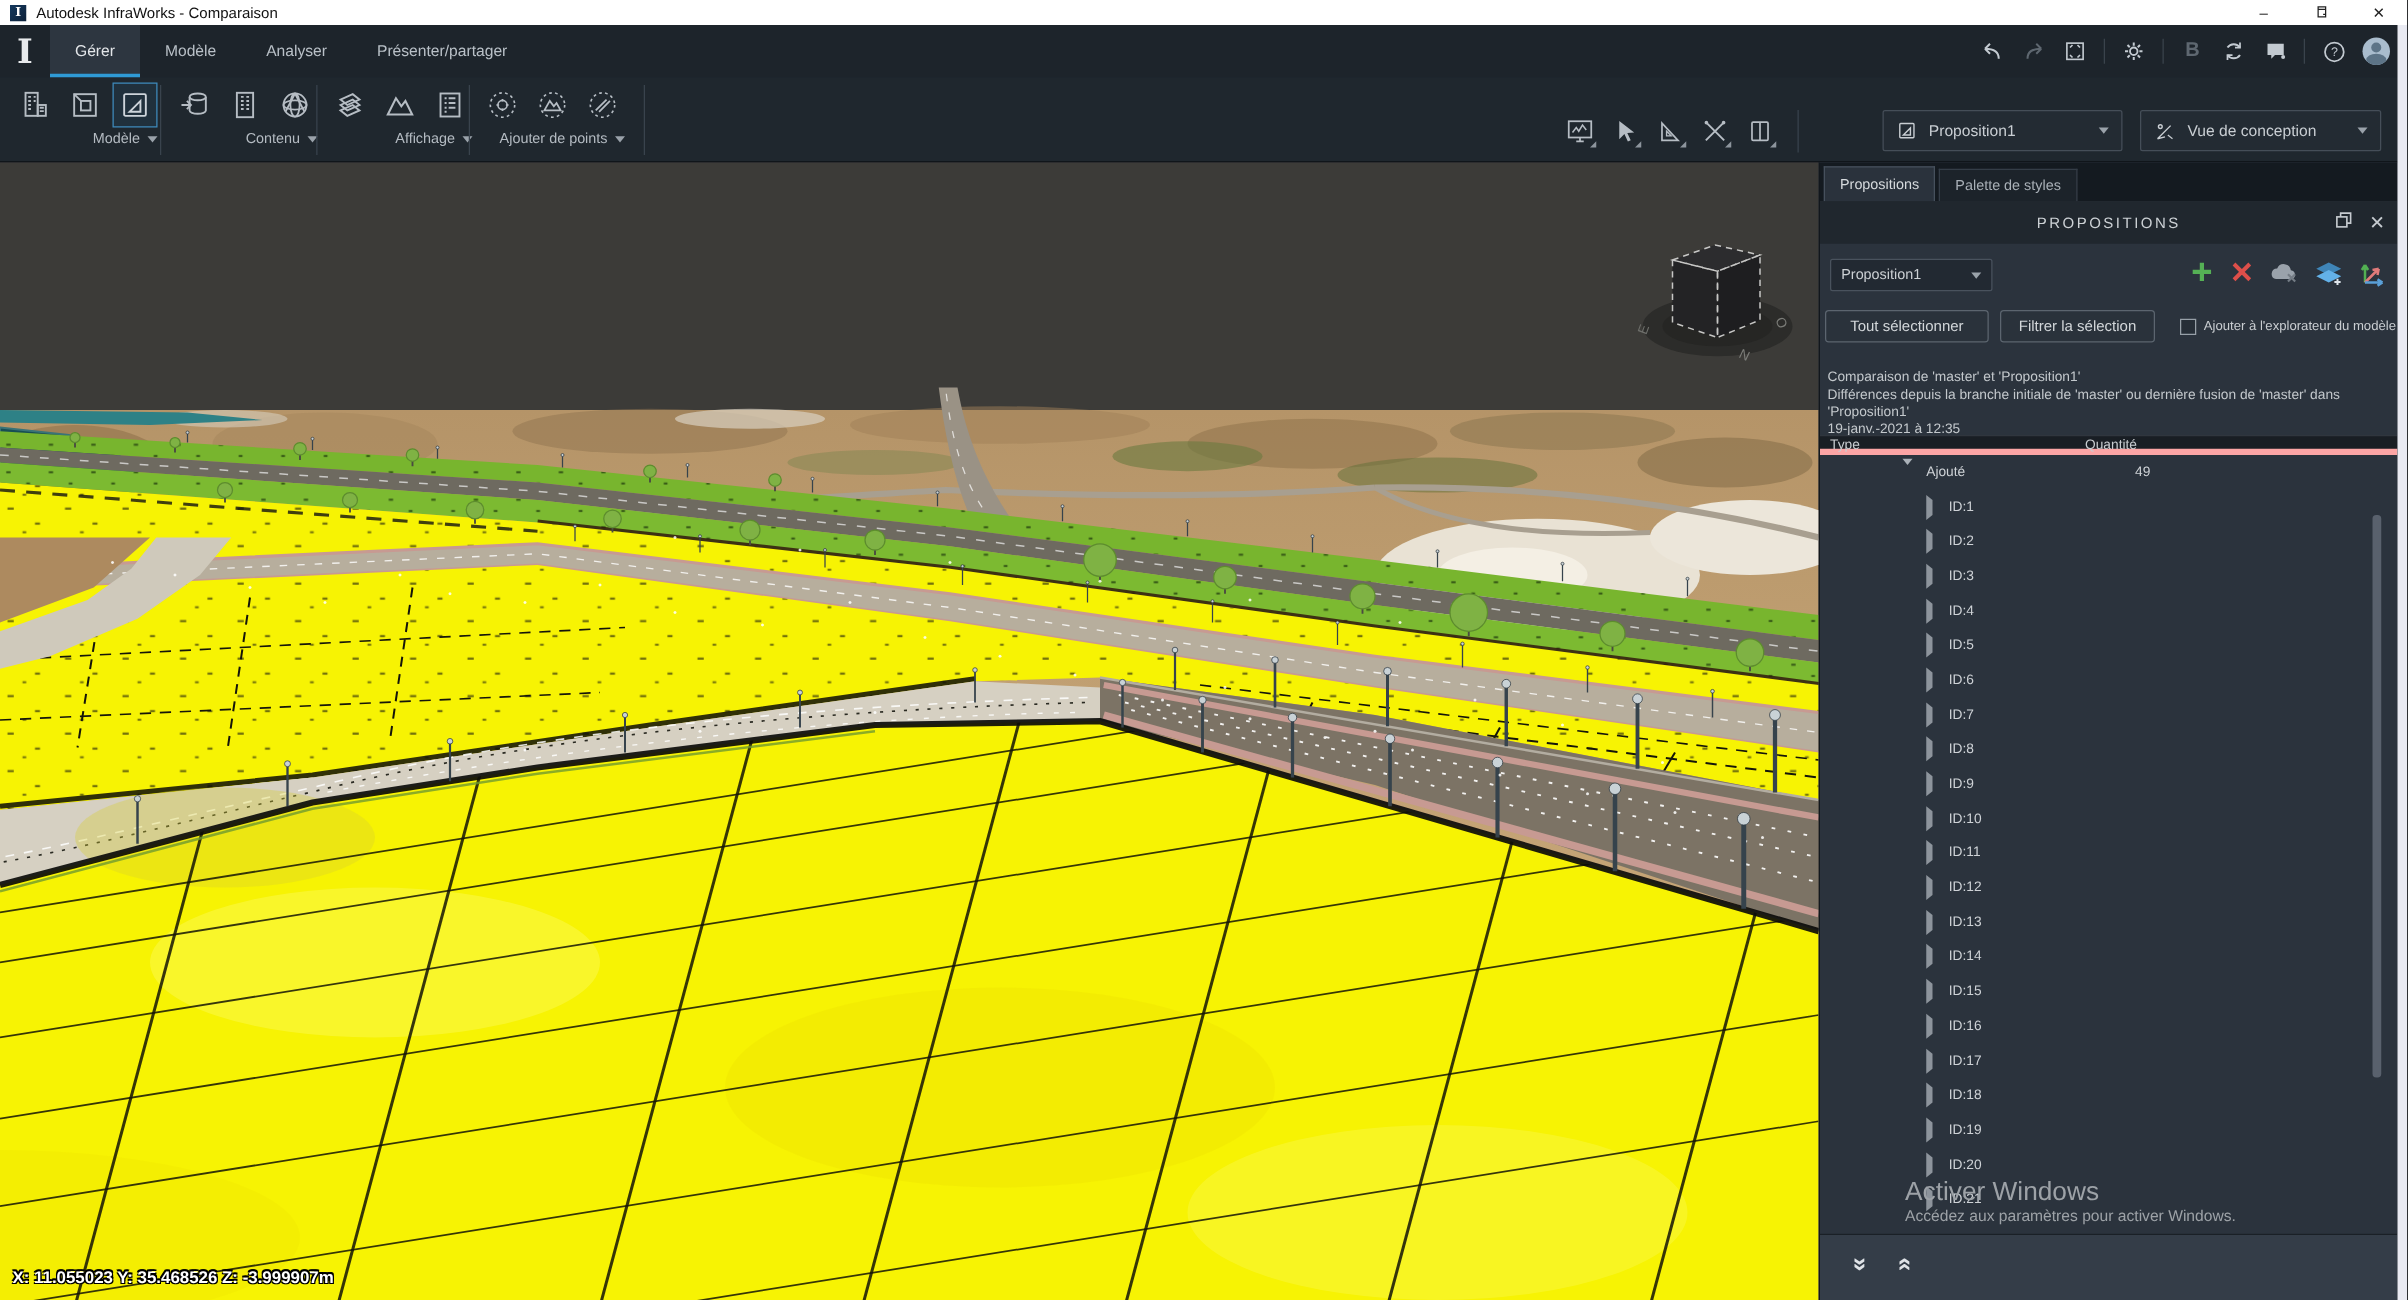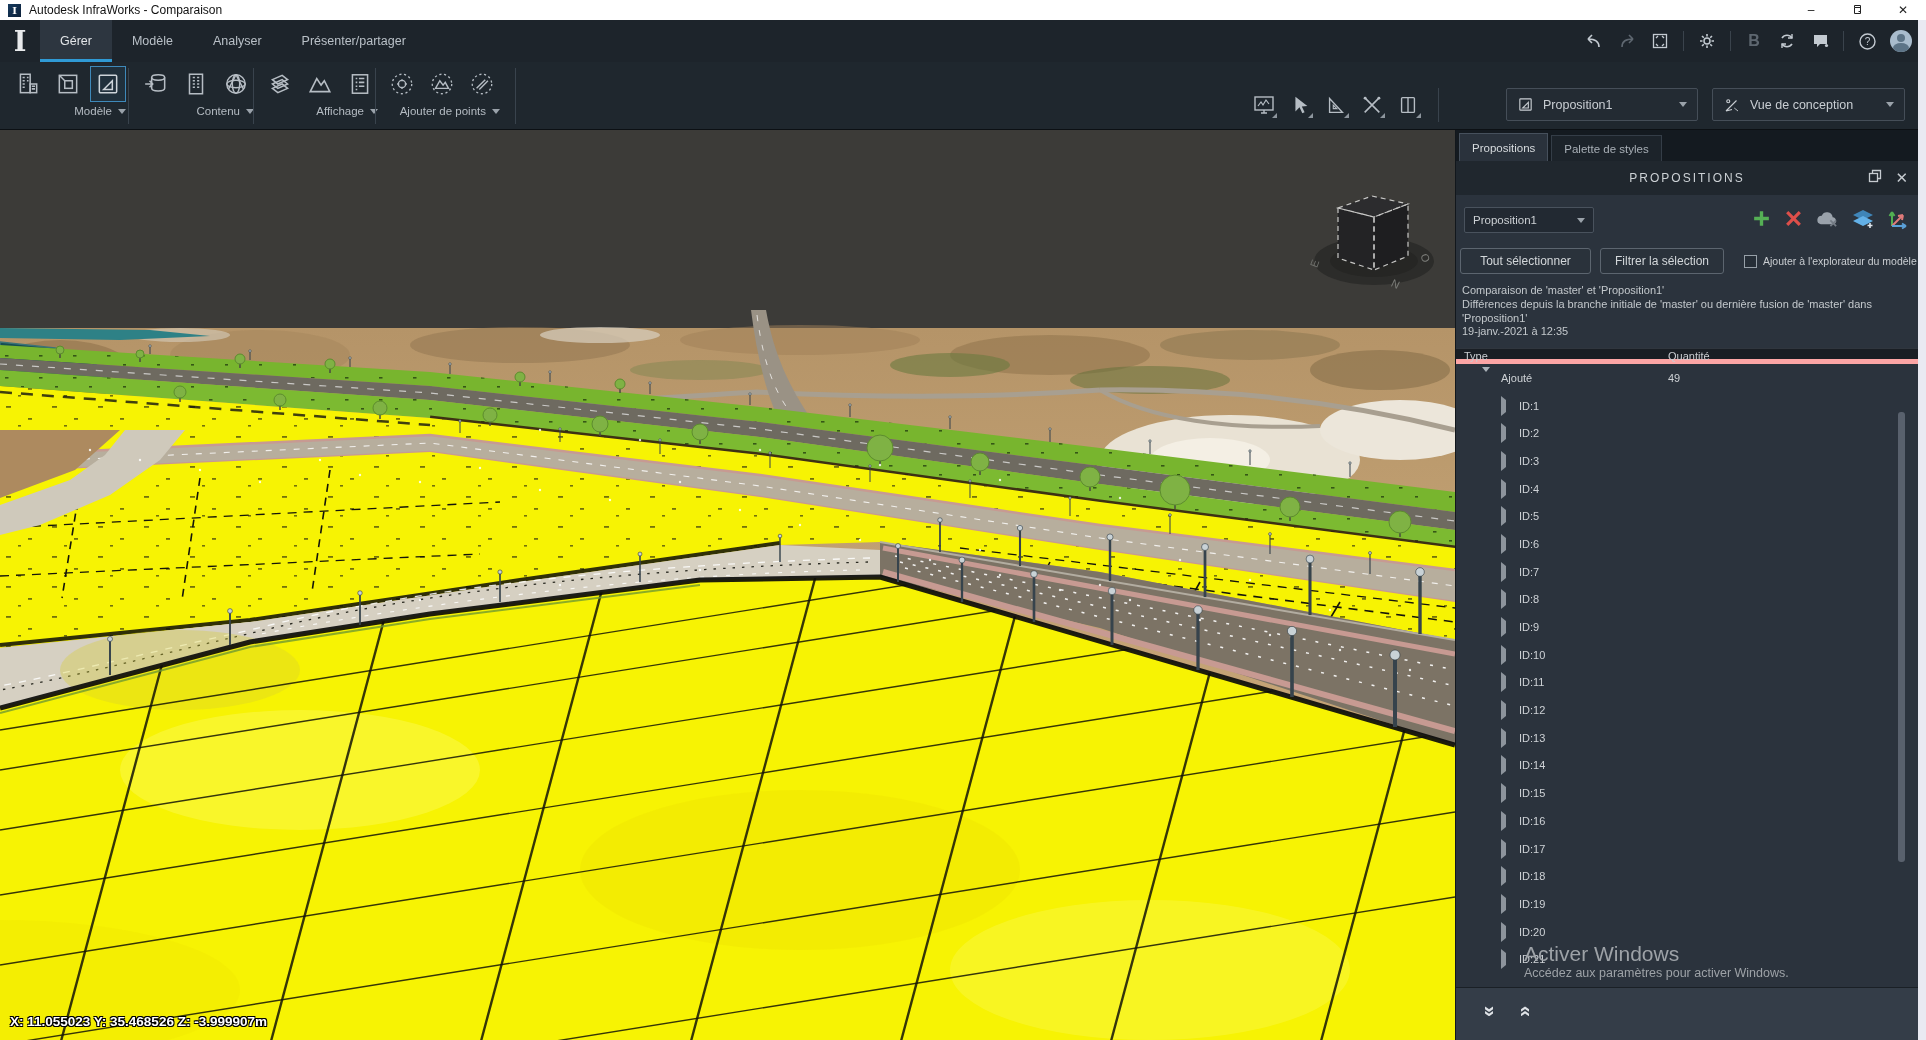--- a/index.html
+++ b/index.html
@@ -74,28 +74,28 @@
            display:flex;align-items:center;font-size:11.5px;color:#ccd0d4;padding:0 8px;}
   .pselect .caret{margin-left:auto;}
   .pticons{margin-left:auto;display:flex;align-items:center;gap:11px;}
   .pbtnrow{position:absolute;left:0;top:116px;width:100%;height:30px;display:flex;align-items:center;}
   .pbtn{height:26px;background:#2a323b;border:1px solid #5c656f;border-radius:3px;color:#d3d7da;
         font-size:12px;display:flex;align-items:center;justify-content:center;}
   .btn1{width:131px;margin-left:4px;}
   .btn2{width:124px;margin-left:9px;}
   .pcheck{width:13px;height:13px;border:1px solid #97a0a8;background:#262e37;margin-left:20px;flex:none;}
   .pchecklabel{font-size:10.5px;color:#c9cdd1;margin-left:6px;white-space:nowrap;}
-  .pinfo{position:absolute;left:6px;top:154px;width:452px;font-size:11px;line-height:13.8px;color:#c3c8cc;}
+  .pinfo{position:absolute;left:6px;top:166px;width:452px;font-size:11px;line-height:13.8px;color:#c3c8cc;}
   .pthead{position:absolute;left:0;top:218px;width:100%;height:16px;background:#191e24;
           border-top:1px solid #30363e;border-bottom:5px solid #fca5a5;font-size:11px;color:#c9cdd1;}
   .pthead .c1{position:absolute;left:8px;top:1px;}
   .pthead .c2{position:absolute;left:212px;top:1px;}
   .ptree{position:absolute;left:0;top:234px;width:100%;}
   .trow{position:relative;height:27.7px;font-size:11px;color:#ced2d6;}
-  .trow .tw{position:absolute;top:50%;transform:translateY(-50%);}
+  .trow .tw{position:absolute;top:50%;transform:translateY(-50%);margin-left:40px;}
   .caret-open{width:0;height:0;border-left:4px solid transparent;border-right:4px solid transparent;
               border-top:5px solid #aab1b8;}
   .caret-closed{width:0;height:0;border-top:4px solid transparent;border-bottom:4px solid transparent;
                 border-left:5px solid #8d949c;}
   .pscroll{position:absolute;right:13px;top:282px;width:7px;height:450px;background:#59616d;border-radius:3px;}
   .watermark{position:absolute;left:68px;top:812px;color:#9da2a7;z-index:5;}
   .watermark .w1{font-size:21px;}
   .watermark .w2{font-size:12.5px;margin-top:0;}
   .pfooter{position:absolute;left:0;top:857px;width:100%;height:53px;background:#343d48;border-top:1px solid #1a2026;}
   .chev{position:absolute;top:12px;font-size:20px;font-weight:bold;color:#dfe3e7;transform:rotate(-90deg);}

